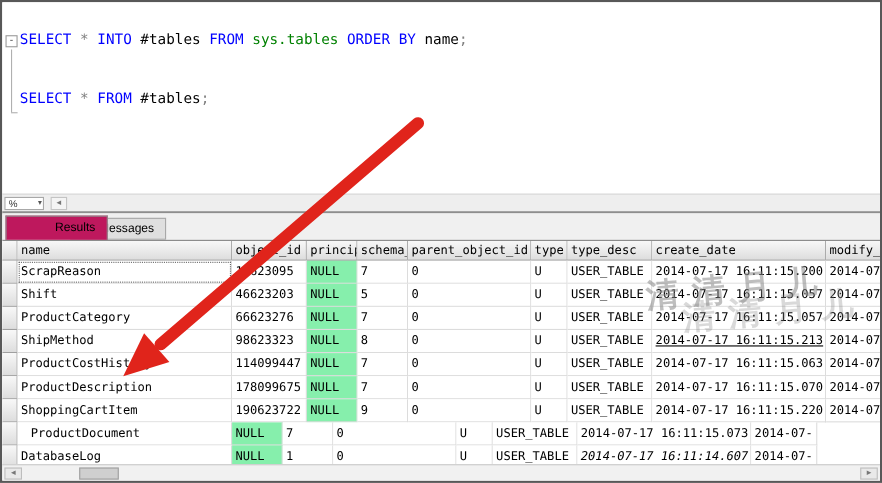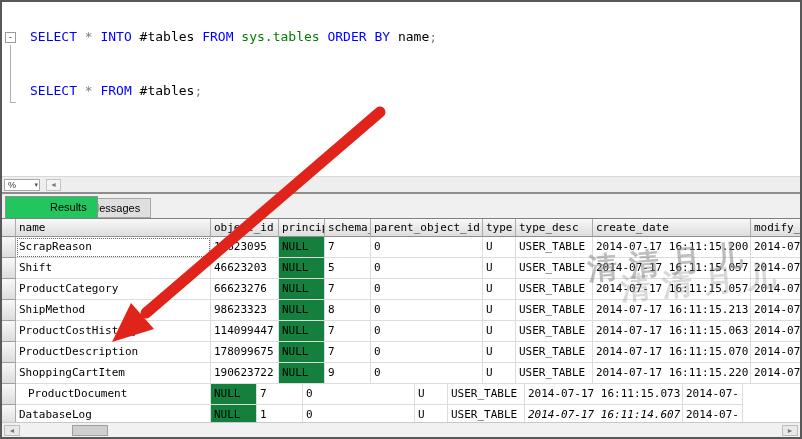--- a/index.html
+++ b/index.html
@@ -6,49 +6,49 @@
   .window{position:relative;width:802px;height:439px;box-sizing:border-box;border:2px solid #585858;
           background:#fff;overflow:hidden;font-family:"Liberation Sans",sans-serif;}
   
   .editor{position:absolute;left:0;top:0;width:798px;height:174px;background:#fff;}
   .collapse-box{position:absolute;left:3px;top:30px;width:11px;height:11px;box-sizing:border-box;
                 border:1px solid #9a9a9a;background:#fff;color:#444;
                 font:9px/9px "DejaVu Sans Mono",monospace;text-align:center;}
   .region-line{position:absolute;left:8px;top:43px;width:1px;height:57px;background:#b0b0b0;}
   .region-tick{position:absolute;left:8px;top:100px;width:6px;height:1px;background:#b0b0b0;}
   .code{position:absolute;left:16px;top:26px;font:13px/18px "DejaVu Sans Mono",monospace;white-space:pre;}
-  .code-line{height:18px;margin-left:12px;}
+  .code-line{height:18px;}
   .tok-kw{color:#0000ff;} .tok-pl{color:#000000;} .tok-op{color:#808080;} .tok-tbl{color:#008000;}
   
   .zoombar{position:absolute;left:0;top:174px;width:798px;height:16px;background:#eeeeee;border-top:1px solid #d8d8d8;box-sizing:border-box;}
   .zoom-combo{position:absolute;left:2px;top:2px;width:36px;height:12px;background:#ffffff;border:1px solid #a8a8a8;
               box-sizing:border-box;font:9px/10px "Liberation Sans",sans-serif;color:#333;padding-left:3px;}
   .zoom-combo .dd{position:absolute;right:1px;top:0;font-size:7px;color:#555;}
   .hs-left{position:absolute;left:44px;top:2px;width:15px;height:12px;background:#f4f4f4;border:1px solid #c4c4c4;
            box-sizing:border-box;font:7px/10px "Liberation Sans",sans-serif;color:#777;text-align:center;}
   .pane-split{position:absolute;left:0;top:190px;width:798px;height:2px;background:#8e8e8e;}
   
   .tabstrip{position:absolute;left:0;top:192px;width:798px;height:24px;background:#f0f0f0;}
   .tab{position:absolute;box-sizing:border-box;font-size:11px;color:#000;padding:0 10px;white-space:nowrap;}
-  .tab-active{left:3px;top:2px;height:22px;line-height:20px;background:#22c55e;border:1px solid #8f8f8f;border-bottom:none;z-index:2;padding-left:44px;}
+  .tab-active{left:3px;top:2px;height:22px;line-height:20px;background:#be185d;border:1px solid #8f8f8f;border-bottom:none;z-index:2;padding-left:44px;}
   .tab-inactive{left:62px;top:4px;height:20px;line-height:18px;background:#dfdfdf;border:1px solid #a8a8a8;display:flex;align-items:center;gap:4px;}
   .msg-icon{display:inline-block;width:11px;height:12px;background:#fdf6c3;border:1px solid #97894e;box-sizing:border-box;
             background-image:repeating-linear-gradient(#fdf6c3 0 2px,#c9bb72 2px 3px);}
   
   .grid{position:absolute;left:0;top:216px;width:798px;bottom:15px;background:#fff;overflow:hidden;border-top:1px solid #808080;box-sizing:border-box;}
   .ghrow{display:flex;height:18px;}
   .gh{box-sizing:border-box;flex:0 0 auto;height:18px;background:linear-gradient(#f8f8f8,#dddddd);
       border-right:1px solid #ababab;border-bottom:1px solid #8f8f8f;
       font:11px/15px "DejaVu Sans Mono",monospace;color:#000;padding:1px 2px 0 3px;overflow:hidden;white-space:nowrap;}
   .grow{display:flex;height:21px;}
   .gc{box-sizing:border-box;flex:0 0 auto;height:21px;background:#fff;
       border-right:1px solid #dcdcdc;border-bottom:1px solid #dcdcdc;
       font:11px/16px "DejaVu Sans Mono",monospace;color:#000;padding:2px 2px 0 3px;overflow:hidden;white-space:nowrap;}
   .rowhdr{height:21px;border-bottom:1px solid #9f9f9f;}
-  .nullhl{background:#15803d;}
+  .nullhl{background:#86efac;}
   .focus{outline:1px dotted #666;outline-offset:-2px;}
   
   .hscroll{position:absolute;left:0;bottom:0;width:798px;height:15px;background:#f1f1f1;border-top:1px solid #c9c9c9;box-sizing:border-box;}
   .hs-btn{position:absolute;top:2px;width:16px;height:11px;background:#e9e9e9;border:1px solid #bdbdbd;box-sizing:border-box;
           font:7px/9px "Liberation Sans",sans-serif;color:#777;text-align:center;}
   .hs-thumb{position:absolute;left:70px;top:2px;width:36px;height:11px;background:#cfcfcf;border:1px solid #9f9f9f;box-sizing:border-box;}
   
   .watermark{position:absolute;z-index:20;font-size:30px;letter-spacing:12px;font-weight:bold;
              color:#8a8a8a;font-family:"DejaVu Sans",sans-serif;pointer-events:none;white-space:nowrap;}
   .wm1{left:585px;top:240px;opacity:.55;transform:rotate(-5deg);}
@@ -136,21 +136,21 @@
         </div>
         <div class="grow">
           <div class="gh rowhdr" style="width: 14px;"></div>
           <div class="gc" style="width: 195px;">ShipMethod</div>
           <div class="gc" style="width: 68px;">98623323</div>
           <div class="gc nullhl" style="width: 46px;">NULL</div>
           <div class="gc" style="width: 46px;">8</div>
           <div class="gc" style="width: 112px;">0</div>
           <div class="gc" style="width: 33px;">U</div>
           <div class="gc" style="width: 77px;">USER_TABLE</div>
-          <div class="gc" style="width: 158px;">2014-07-17 16:11:15.213</div>
+          <div class="gc" style="width: 158px; text-decoration: underline;">2014-07-17 16:11:15.213</div>
           <div class="gc" style="width: 60px;">2014-07-</div>
         </div>
         <div class="grow">
           <div class="gh rowhdr" style="width: 14px;"></div>
           <div class="gc" style="width: 195px;">ProductCostHistory</div>
           <div class="gc" style="width: 68px;">114099447</div>
           <div class="gc nullhl" style="width: 46px;">NULL</div>
           <div class="gc" style="width: 46px;">7</div>
           <div class="gc" style="width: 112px;">0</div>
           <div class="gc" style="width: 33px;">U</div>

